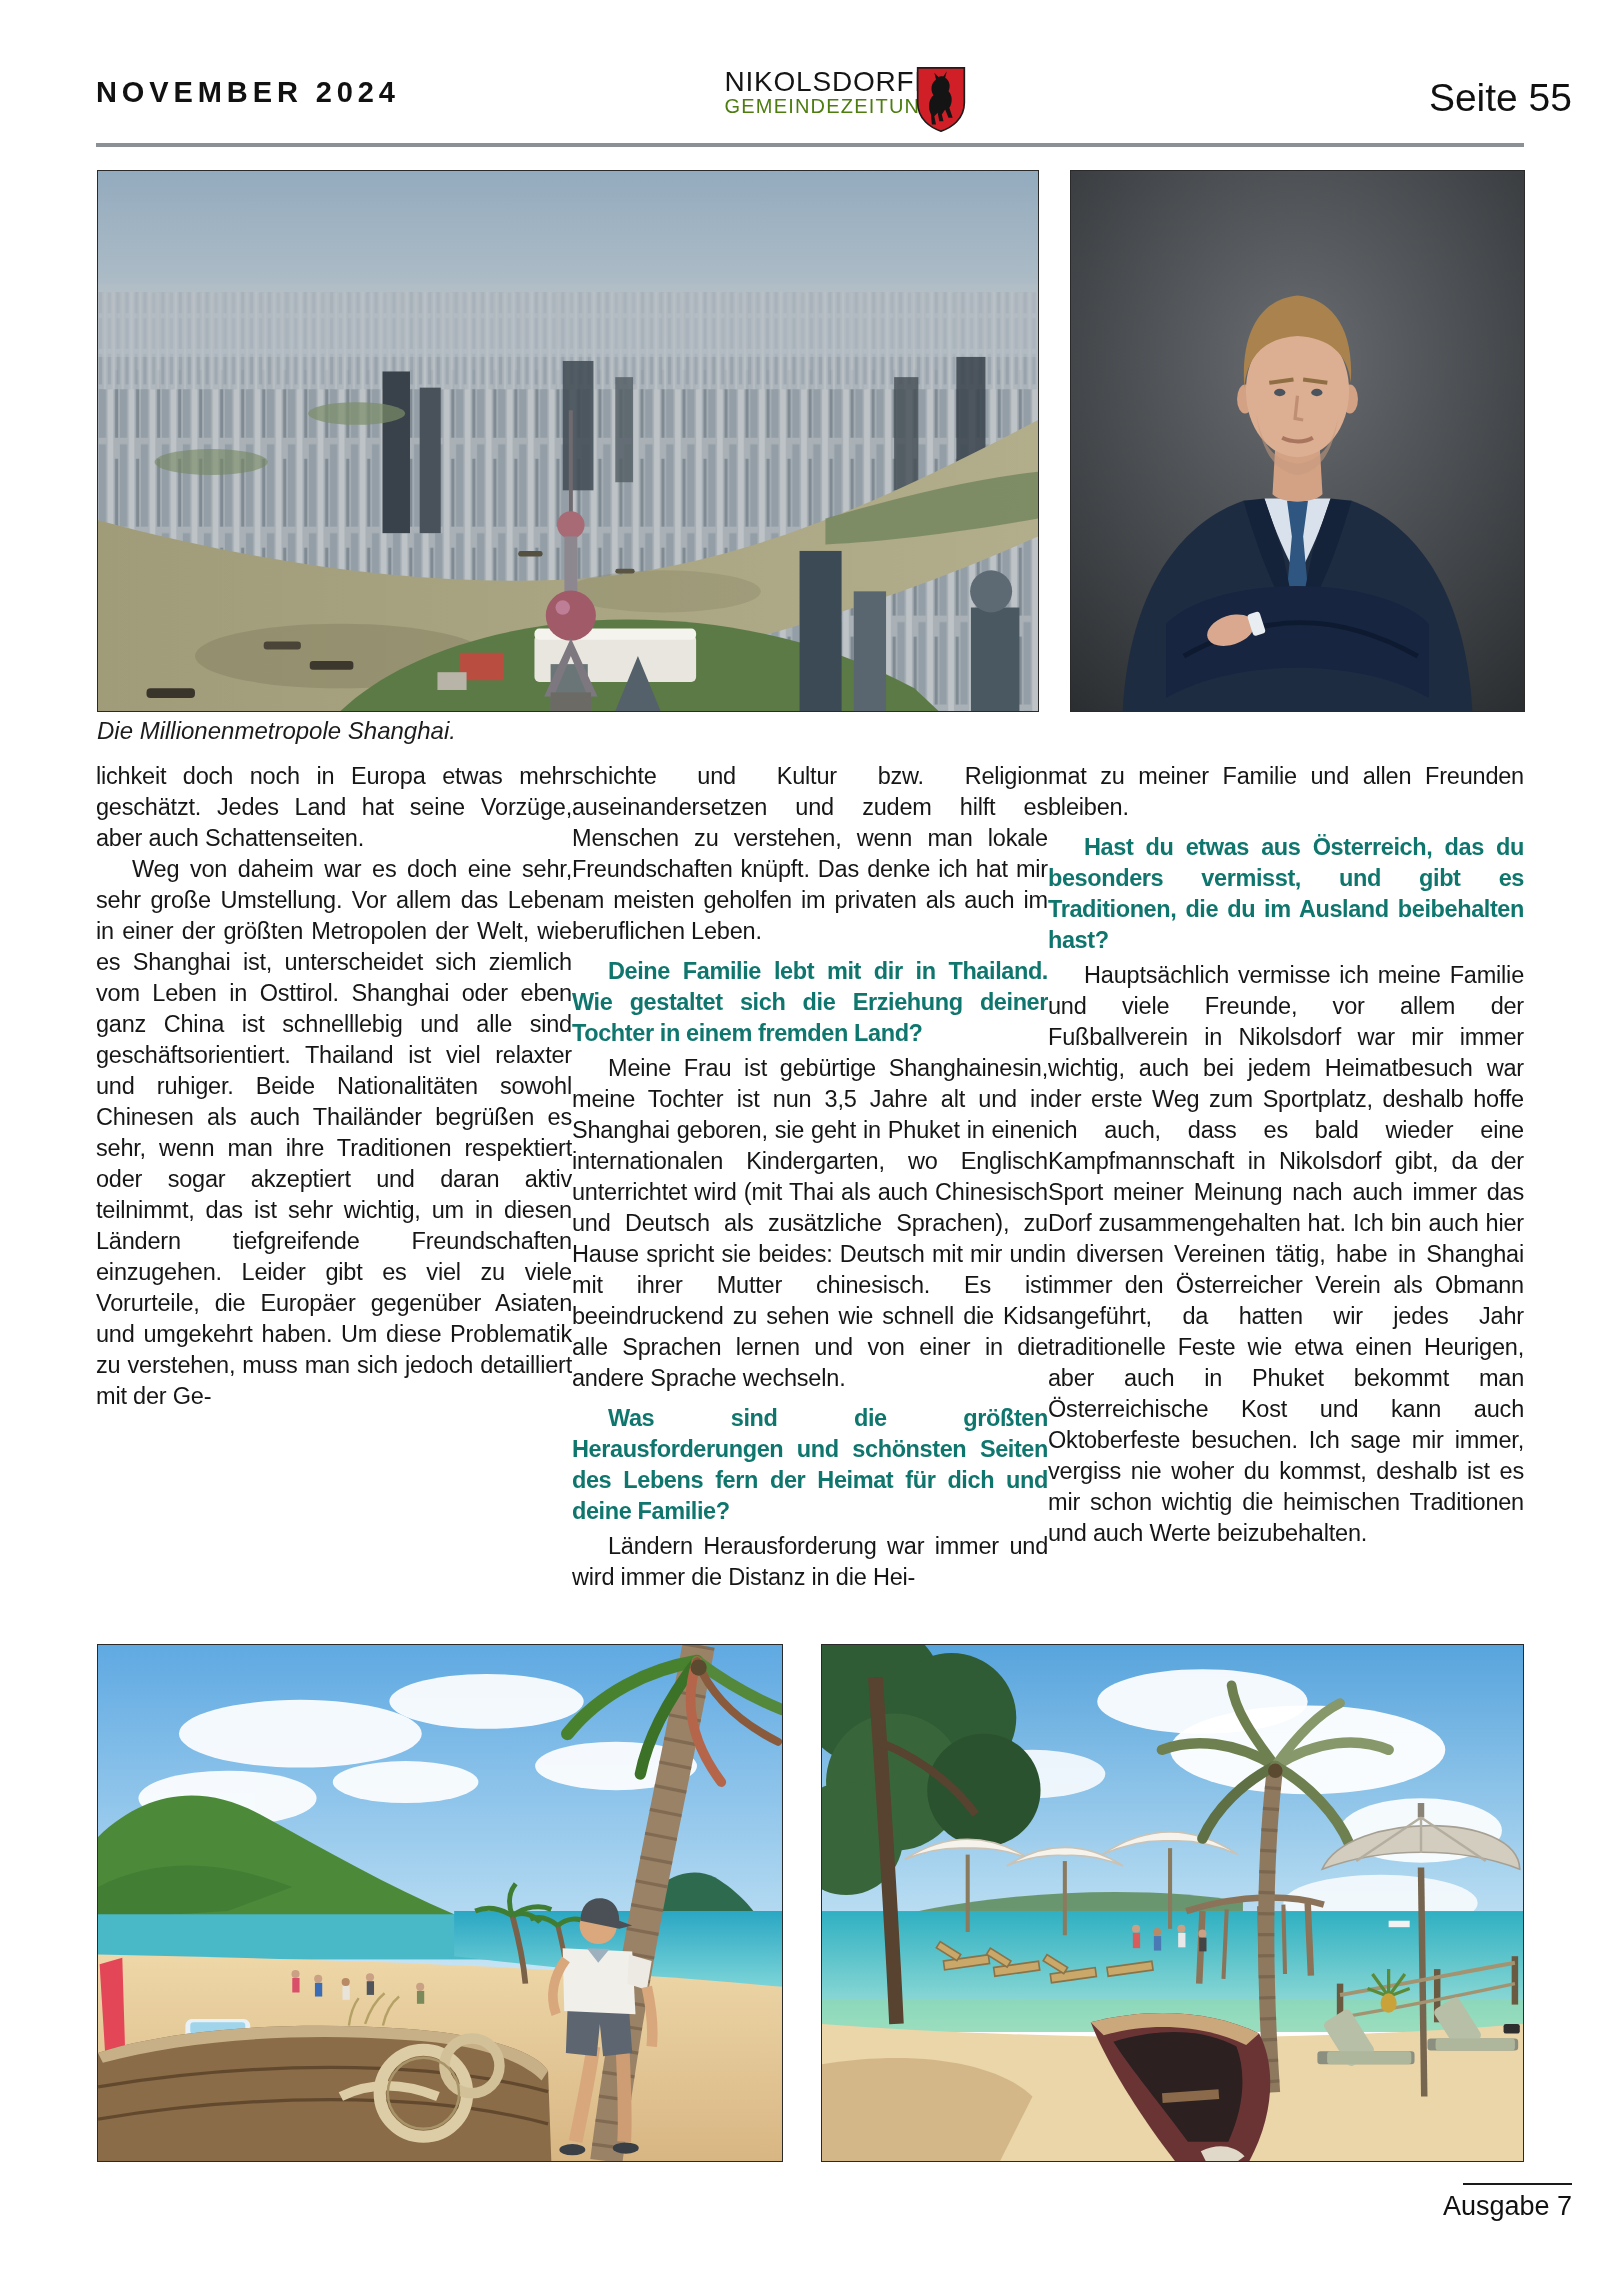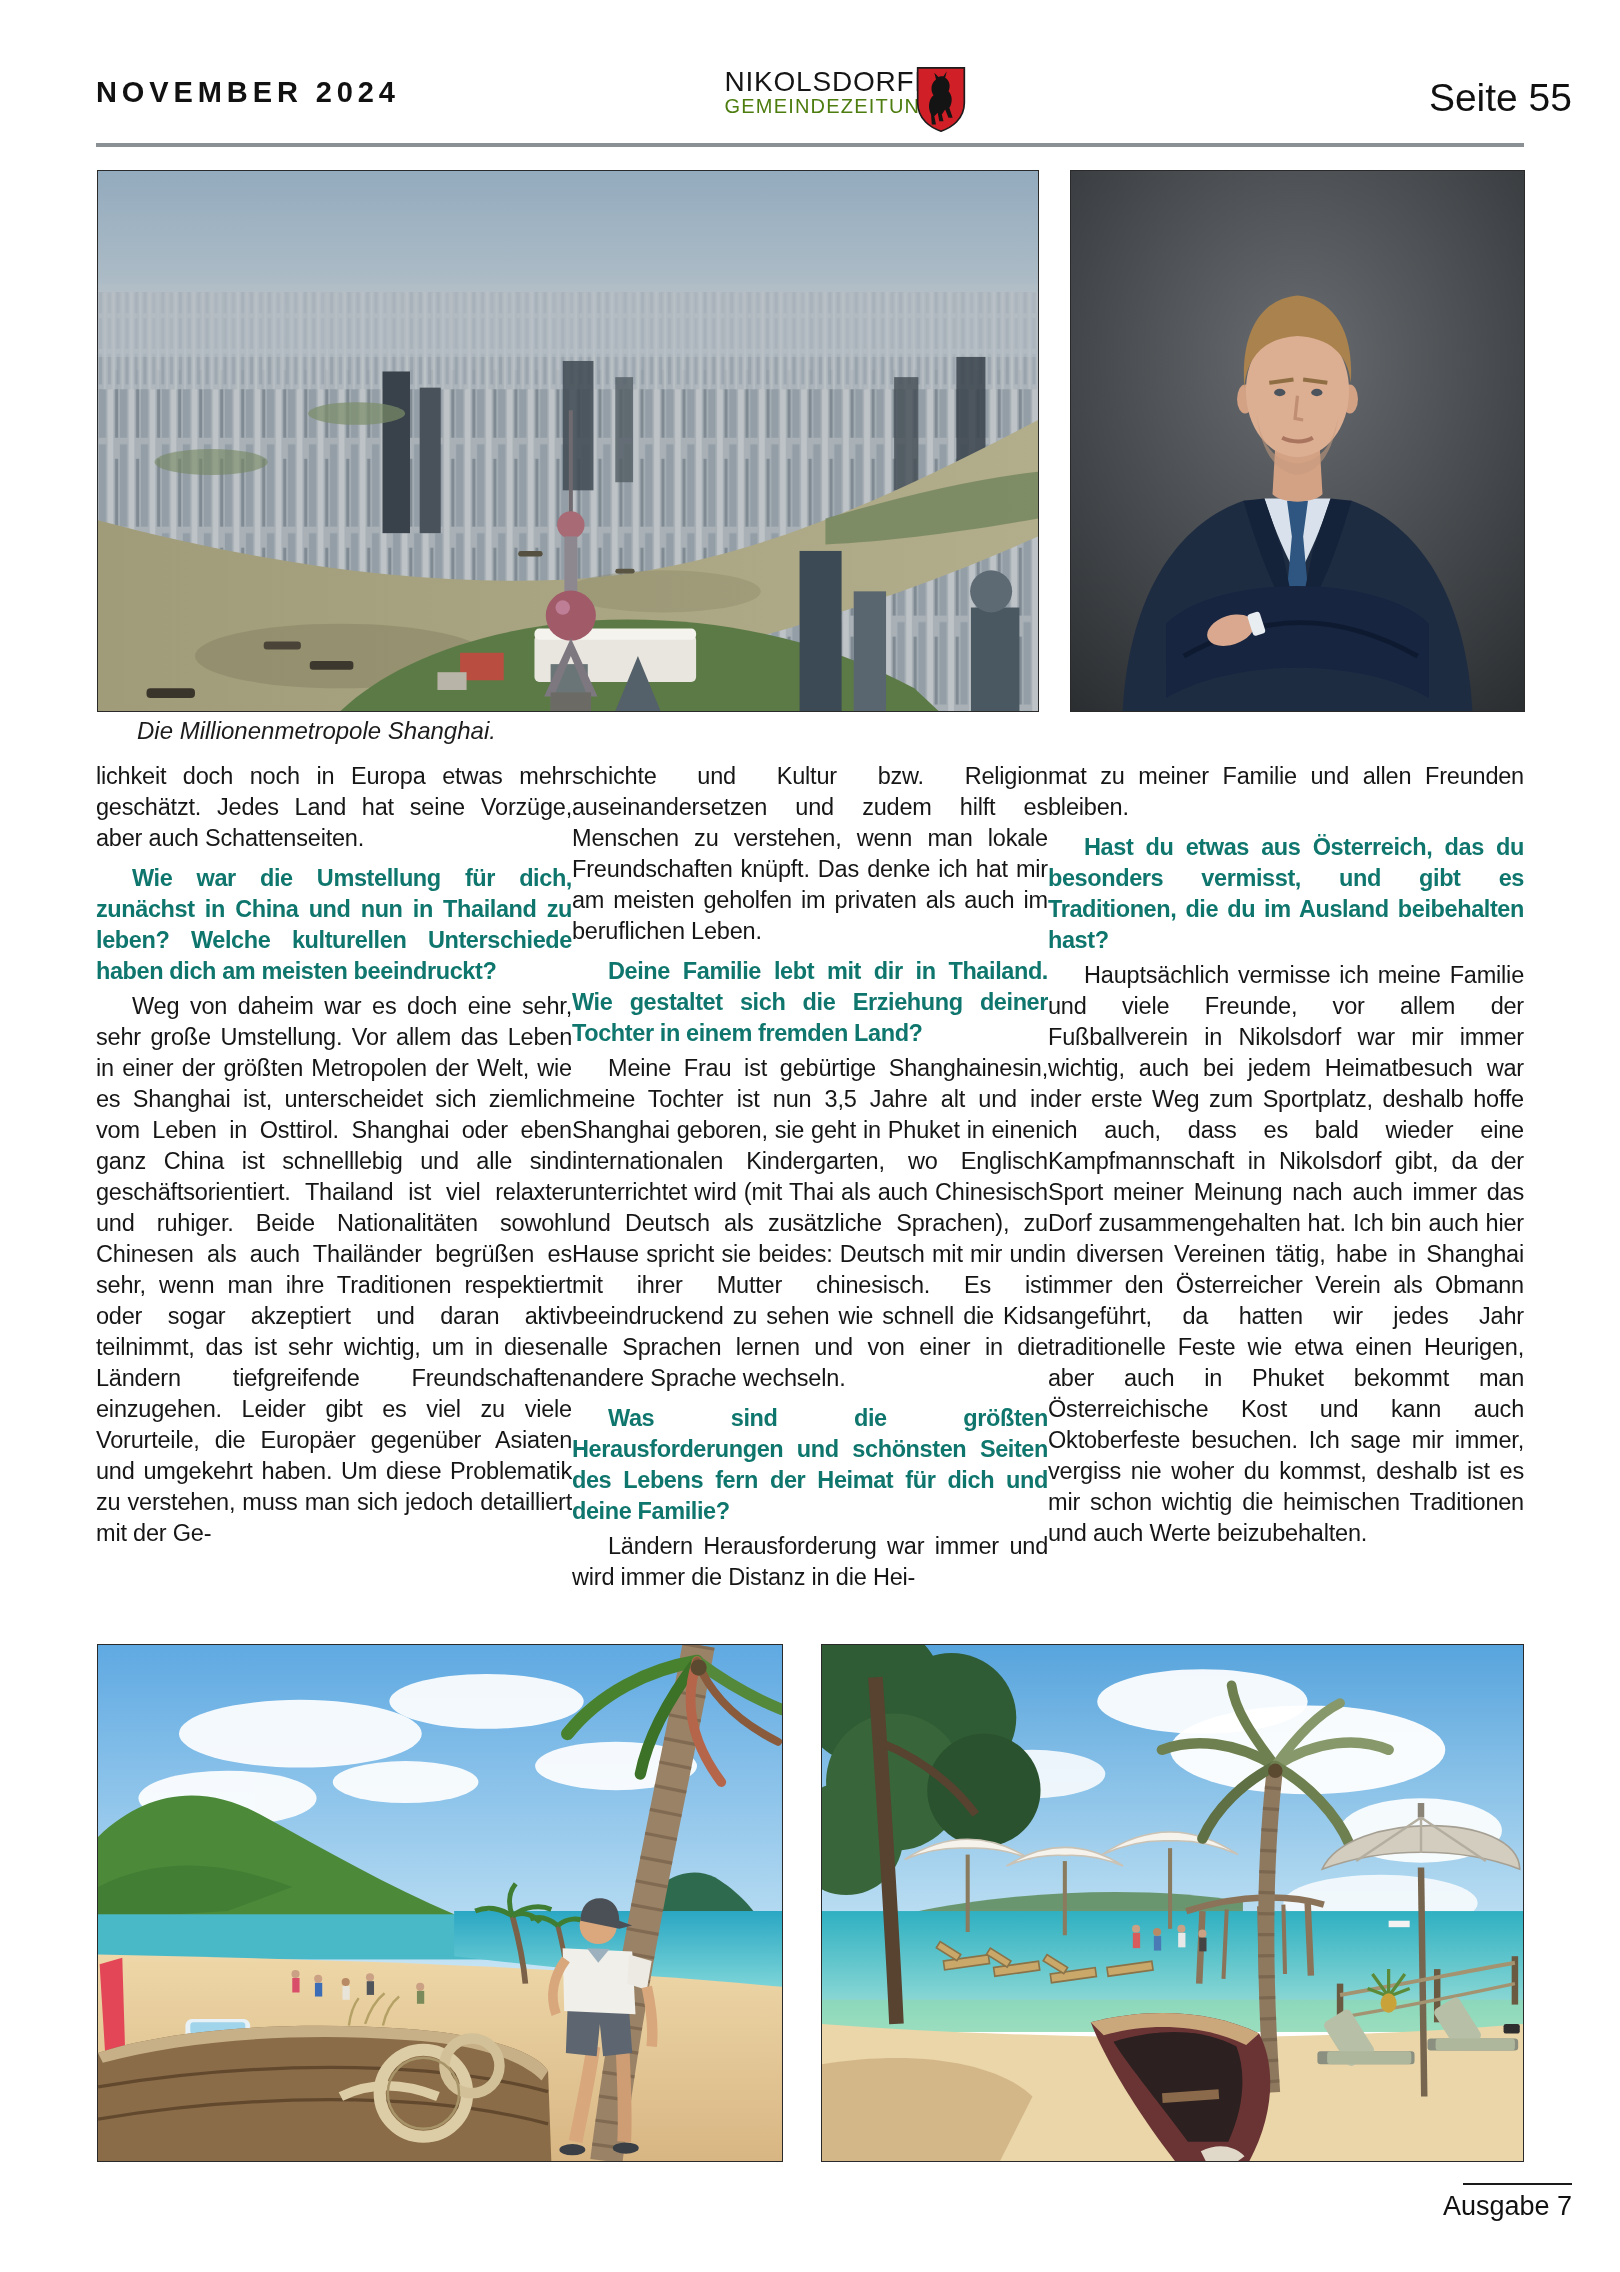--- a/index.html
+++ b/index.html
@@ -14,21 +14,21 @@
   .crest{position:absolute;left:916px;top:62px;width:50px;height:75px;}
   .page-label{position:absolute;right:96px;top:76px;font-size:39px;color:#111;}
   .header-rule{position:absolute;left:96px;top:143px;width:1428px;height:4px;background:#8b9095;}
   
   .photo{position:absolute;border:0.8px solid #2a2a2a;box-sizing:border-box;overflow:hidden;}
   .photo svg{display:block;width:100%;height:100%;}
   #photo-shanghai{left:97px;top:170px;width:942px;height:542px;}
   #photo-portrait{left:1070px;top:170px;width:455px;height:542px;}
   #photo-beach-left{left:97px;top:1644px;width:686px;height:518px;}
   #photo-beach-right{left:821px;top:1644px;width:703px;height:518px;}
-  .caption{position:absolute;left:97px;top:717px;font-size:24px;font-style:italic;color:#1c1c1c;margin-left:40px;}
+  .caption{position:absolute;left:97px;top:717px;font-size:24px;font-style:italic;color:#1c1c1c;}
   
   .columns{position:absolute;left:96px;top:761px;width:1428px;height:877px;
            display:flex;justify-content:space-between;}
   .col{flex:1 1 0;overflow:hidden;}
   .col p{margin:0;font-size:23.5px;line-height:31px;text-align:justify;
          letter-spacing:-0.2px;color:#161616;}
   .col p.cont{text-indent:0;}
   .col p.body{text-indent:36px;}
   .col p.question{font-weight:700;text-indent:36px;letter-spacing:-0.4px;
                   margin-top:9px;margin-bottom:4px;color:#0f766e;}
@@ -164,21 +164,20 @@
         <path d="M262,330 C274,336 290,336 300,330" stroke="#a9755f" stroke-width="5" fill="none"></path>
       </g>
     </svg>
   </figure>
 
   <figcaption class="caption">Die Millionenmetropole Shanghai.</figcaption>
 
   <section class="columns">
     <div class="col">
       <p class="cont">lichkeit doch noch in Europa etwas mehr geschätzt. Jedes Land hat seine Vorzüge, aber auch Schattenseiten.</p>
-      <p class="question">Wie war die Umstellung für dich, zunächst in China und nun in Thailand zu leben? Welche kulturellen Unterschiede haben dich am meisten beeindruckt?</p>
       <p class="body">Weg von daheim war es doch eine sehr, sehr große Umstellung. Vor allem das Leben in einer der größten Metropolen der Welt, wie es Shanghai ist, unterscheidet sich ziemlich vom Leben in Osttirol. Shanghai oder eben ganz China ist schnelllebig und alle sind geschäftsorientiert. Thailand ist viel relaxter und ruhiger. Beide Nationalitäten sowohl Chinesen als auch Thailänder begrüßen es sehr, wenn man ihre Traditionen respektiert oder sogar akzeptiert und daran aktiv teilnimmt, das ist sehr wichtig, um in diesen Ländern tiefgreifende Freundschaften einzugehen. Leider gibt es viel zu viele Vorurteile, die Europäer gegenüber Asiaten und umgekehrt haben. Um diese Problematik zu verstehen, muss man sich jedoch detailliert mit der Ge-</p>
     </div>
     <div class="col">
       <p class="cont">schichte und Kultur bzw. Religion auseinandersetzen und zudem hilft es Menschen zu verstehen, wenn man lokale Freundschaften knüpft. Das denke ich hat mir am meisten geholfen im privaten als auch im beruflichen Leben.</p>
       <p class="question">Deine Familie lebt mit dir in Thailand. Wie gestaltet sich die Erziehung deiner Tochter in einem fremden Land?</p>
       <p class="body">Meine Frau ist gebürtige Shanghainesin, meine Tochter ist nun 3,5 Jahre alt und in Shanghai geboren, sie geht in Phuket in einen internationalen Kindergarten, wo Englisch unterrichtet wird (mit Thai als auch Chinesisch und Deutsch als zusätzliche Sprachen), zu Hause spricht sie beides: Deutsch mit mir und mit ihrer Mutter chinesisch. Es ist beeindruckend zu sehen wie schnell die Kids alle Sprachen lernen und von einer in die andere Sprache wechseln.</p>
       <p class="question">Was sind die größten Herausforderungen und schönsten Seiten des Lebens fern der Heimat für dich und deine Familie?</p>
       <p class="body">Ländern Herausforderung war immer und wird immer die Distanz in die Hei-</p>
     </div>
     <div class="col">

